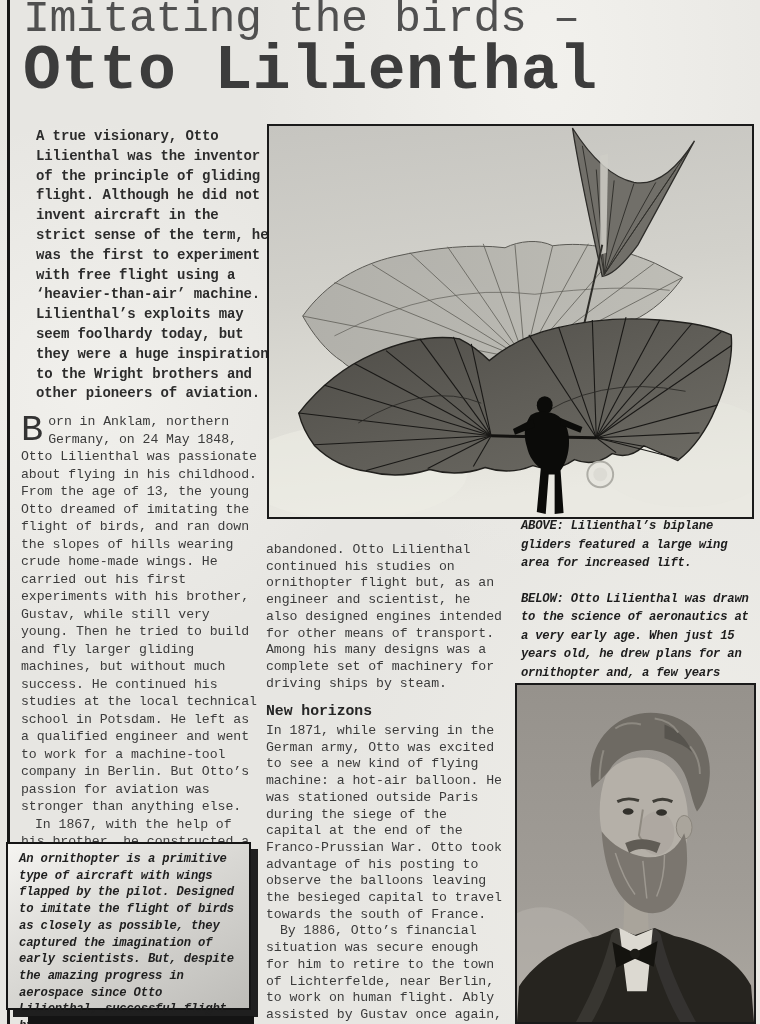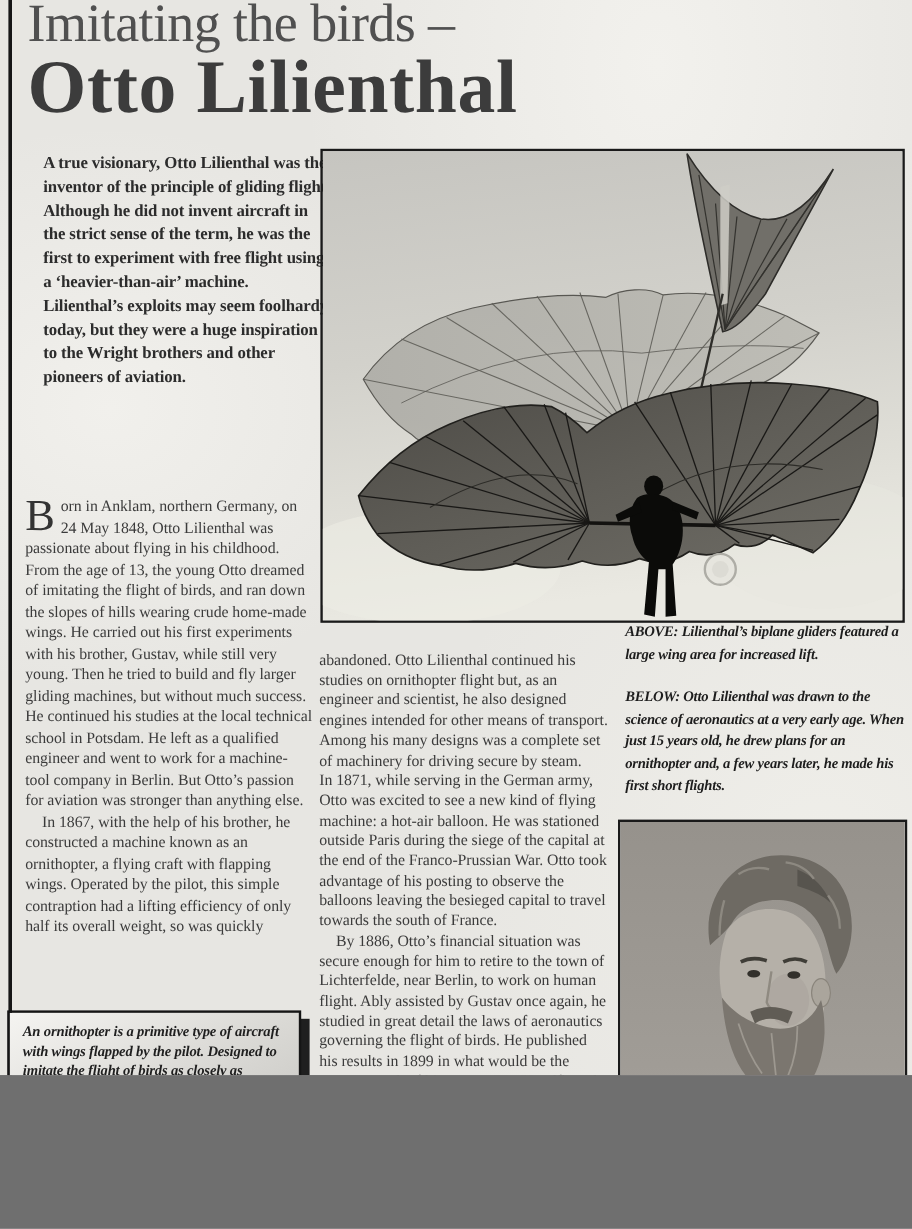--- a/index.html
+++ b/index.html
@@ -1,23 +1,23 @@
 <!DOCTYPE html>
 <html><head>
 <meta charset="utf-8">
 <style>
   html,body{margin:0;padding:0;background:#6f6f6f;}
   .page{
-    position:relative;width:760px;height:896px;overflow:hidden;
+    position:relative;width:760px;height:1024px;overflow:hidden;
     background:
       radial-gradient(ellipse at 72% 6%, #f2f1ed 0%, rgba(242,241,237,0) 38%),
       radial-gradient(ellipse at 12% 38%, #f1f0ec 0%, rgba(241,240,236,0) 30%),
       radial-gradient(ellipse at 90% 80%, #efeee9 0%, rgba(239,238,233,0) 35%),
       #e7e6e2;
-    font-family:Liberation Serif, serif;color:#3a3a3a;
+    font-family:Liberation Mono, monospace;color:#3a3a3a;
   }
   .left-rule{position:absolute;left:7px;top:0;width:3px;height:1024px;background:#161616;}
   .title-block{position:absolute;left:23px;top:-7px;}
   .title-line1{font-size:45px;font-weight:400;color:#505050;line-height:53px;letter-spacing:-0.5px;white-space:nowrap;}
   .title-line2{font-size:63px;font-weight:700;color:#3c3c3c;line-height:52px;letter-spacing:0.5px;white-space:nowrap;}
   .intro{position:absolute;left:36px;top:127px;width:240px;font-size:14px;font-weight:700;
     line-height:19.8px;color:#2c2c2c;letter-spacing:-0.1px;}
   .body-left{position:absolute;left:21px;top:413px;width:239px;font-size:13.2px;line-height:17.5px;color:#3b3b3b;letter-spacing:-0.05px;}
   .body-left p{margin:0;}
   .dropcap{float:left;font-size:37px;line-height:31px;padding:2px 5px 0 0;color:#333;}
@@ -160,21 +160,22 @@
       <g fill="#0b0b09">
         <ellipse cx="278" cy="282" rx="8" ry="9"></ellipse>
         <path d="M264,292 C258,300 256,312 260,324 C262,334 268,342 274,346 L270,390 L279,392 L282,352 L288,352 L288,392 L297,391 L294,348 C300,340 304,326 302,312 C300,298 292,290 280,289 C274,288 268,289 264,292 Z"></path>
         <path d="M266,296 L246,306 L248,312 L268,304 Z"></path>
         <path d="M294,295 L316,304 L314,310 L294,302 Z"></path>
       </g>
     </svg>
   </div>
 
   <div class="mid-col">
-    <p>abandoned. Otto Lilienthal continued his studies on ornithopter flight but, as an engineer and scientist, he also designed engines intended for other means of transport. Among his many designs was a complete set of machinery for driving secure by steam.</p>
+    <p>abandoned. Otto Lilienthal continued his studies on ornithopter flight but, as an engineer and scientist, he also designed engines intended for other means of transport. Among his many designs was a complete set of machinery for driving ships by steam.</p>
+    <div class="section-heading">New horizons</div>
     <p>In 1871, while serving in the German army, Otto was excited to see a new kind of flying machine: a hot-air balloon. He was stationed outside Paris during the siege of the capital at the end of the Franco-Prussian War. Otto took advantage of his posting to observe the balloons leaving the besieged capital to travel towards the south of France.</p>
     <p class="indent"><span>By 1886, Otto’s financial situation was secure enough for him to retire to the town of Lichterfelde, near Berlin, to work on human flight. Ably assisted by Gustav once again, he studied in great detail the laws of aeronautics governing the flight of birds. He published his results in 1899 in what would be the greatest work of his career, </span><span class="italic">Der Vogelflug als Grundlage der Flugekunst (Bird Flight as the Basis of Aviation)</span></p>
   </div>
 
   <div class="captions">
     <div class="caption-above">ABOVE: Lilienthal’s biplane gliders featured a large wing area for increased lift.</div>
     <div class="caption-below">BELOW: Otto Lilienthal was drawn to the science of aeronautics at a very early age. When just 15 years old, he drew plans for an ornithopter and, a few years later, he made his first short flights.</div>
   </div>
 
   <div class="info-box">

